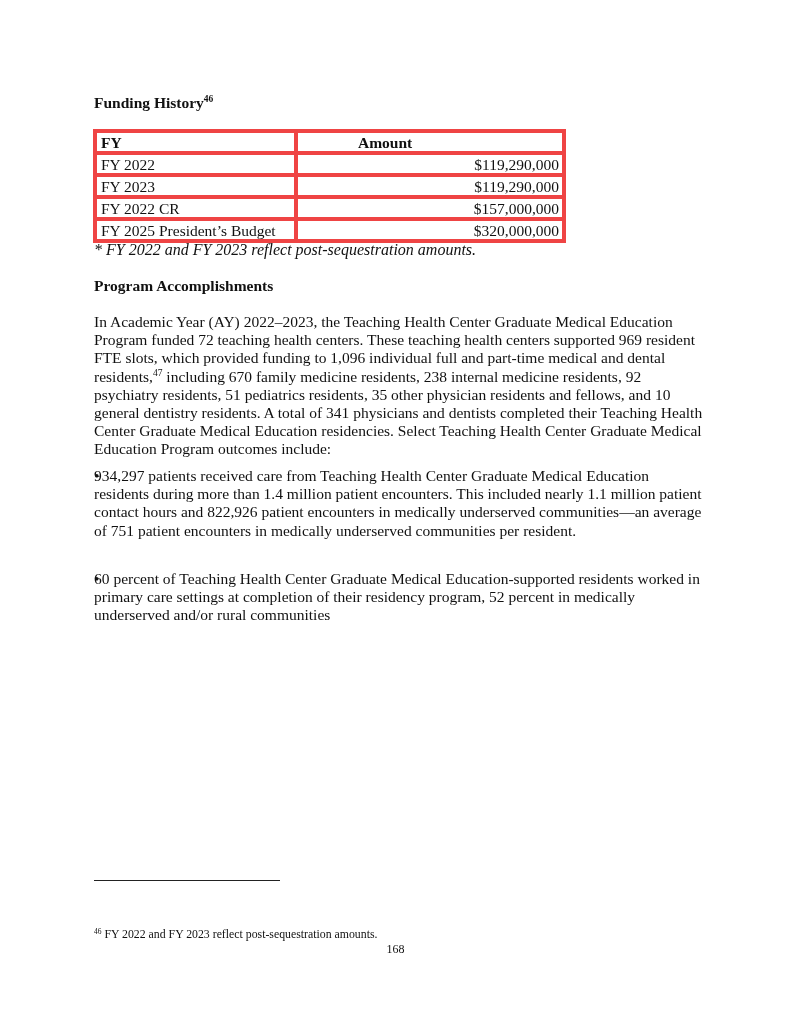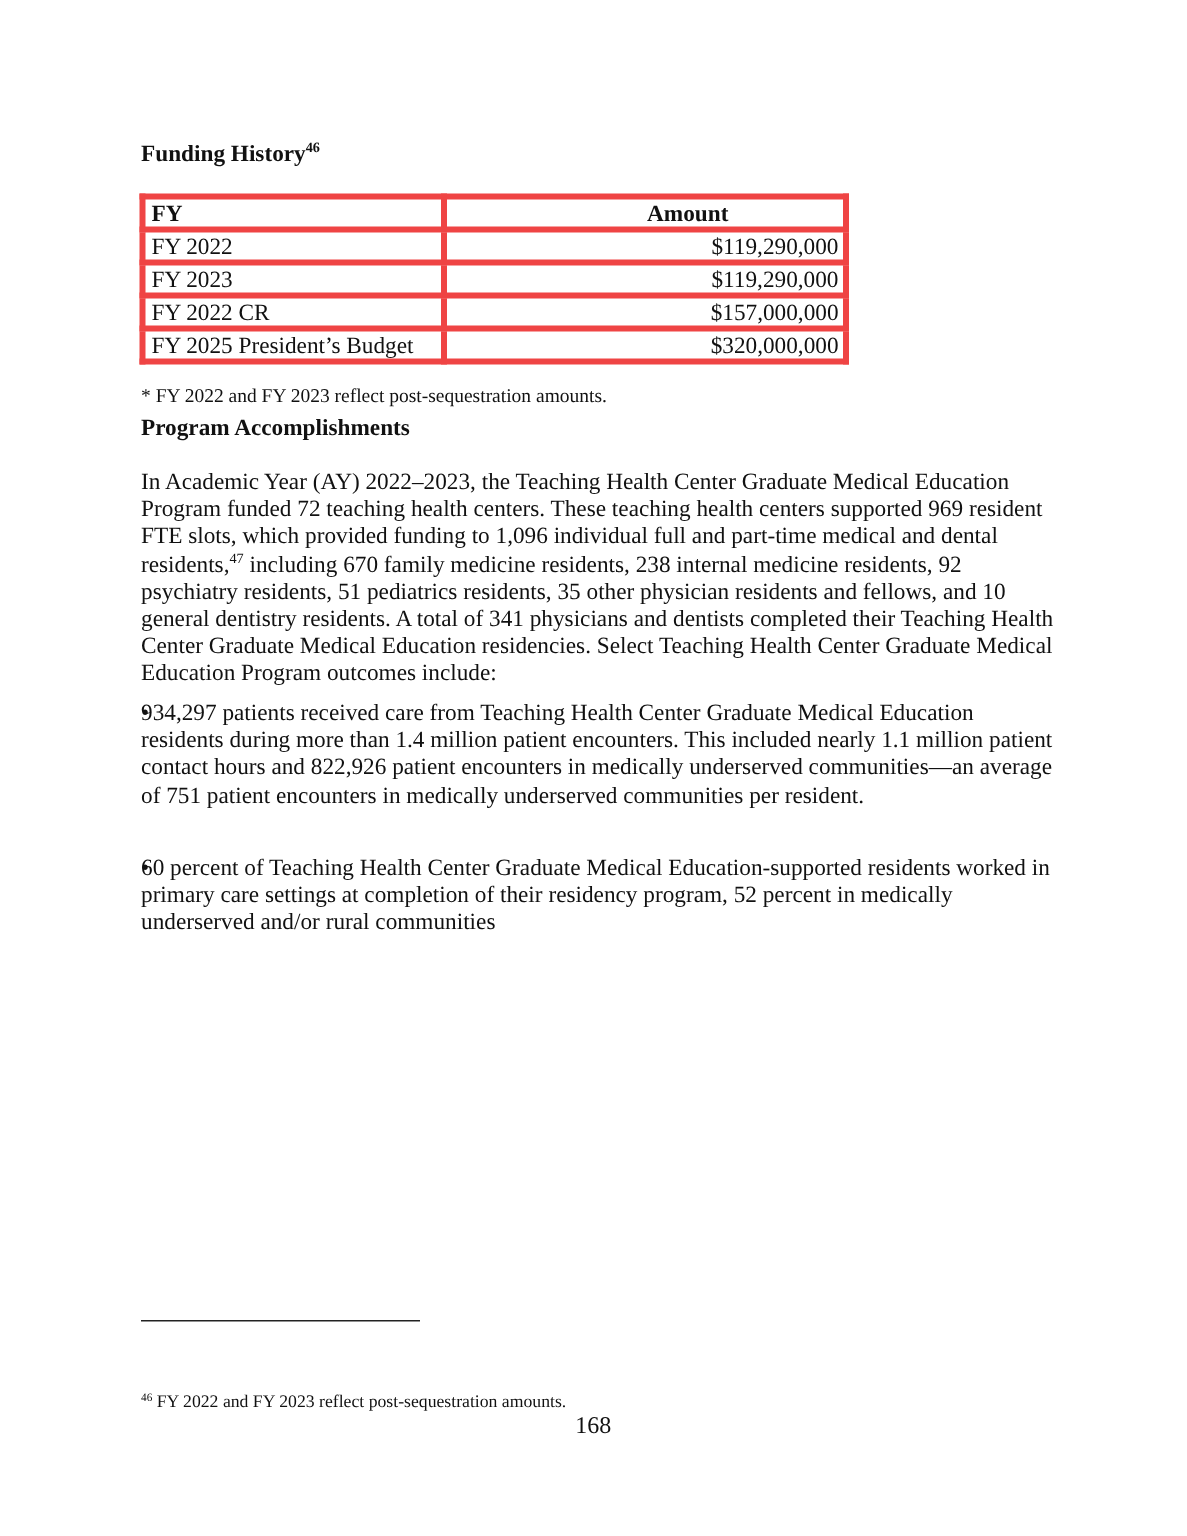--- a/index.html
+++ b/index.html
@@ -8,31 +8,31 @@
   .page { position: absolute; left: 0; top: 0; width: 791px; height: 1024px; border-radius: 14px; }
   .heading { position: absolute; left: 94px; font-weight: bold; font-size: 15.5px; line-height: 18px; }
   .heading sup { font-size: 9.5px; vertical-align: 6px; line-height: 0; }
   table.funding { position: absolute; left: 93px; top: 129px; border-collapse: collapse;
                   font-size: 15.5px; }
   table.funding td, table.funding th { border: 4px solid #ef4444; padding: 0 3px 0 4px;
                   height: 18px; line-height: 17px; }
   table.funding th { font-weight: bold; }
   table.funding .c1 { width: 190px; text-align: left; }
   table.funding .c2 { width: 201px; text-align: right; }
-  table.funding th.c2 { text-align: center; padding-left: 60px; }
-  .note { position: absolute; left: 94px; top: 255px; font-size: 13px; line-height: 18px; }
+  table.funding th.c2 { text-align: left; padding-left: 60px; }
+  .note { position: absolute; left: 94px; top: 241px; font-size: 16px; line-height: 18px; font-style: italic; }
   .para { position: absolute; left: 94px; width: 610px; font-size: 15.5px; line-height: 18.2px; }
   .para sup { font-size: 9.5px; vertical-align: 6px; line-height: 0; }
   .bullet { position: absolute; left: 94px; width: 610px; font-size: 15.5px; line-height: 18.2px; }
   .bullet .dot { position: absolute; left: 0; top: 0; width: 20px; }
   .bullet .txt { display: block; }
   .fn-rule { position: absolute; left: 94px; top: 880px; width: 186px; height: 0; border-top: 1px solid #222; }
   .footnote { position: absolute; left: 94px; width: 610px; font-size: 11.8px; line-height: 13.6px; margin-top: 42px; }
   .footnote sup { font-size: 7.5px; vertical-align: 4px; line-height: 0; }
-  .pagenum { position: absolute; left: 0; width: 791px; top: 942px; text-align: center; font-size: 16px; }
+  .pagenum { position: absolute; left: 0; width: 791px; top: 942px; text-align: center; font-size: 12px; }
 </style>
 </head>
 <body>
 
 <div class="page">
 
   <div class="heading" style="top:94px;"><span>Funding History</span><sup>46</sup></div>
 
   <table class="funding">
     <tbody>

